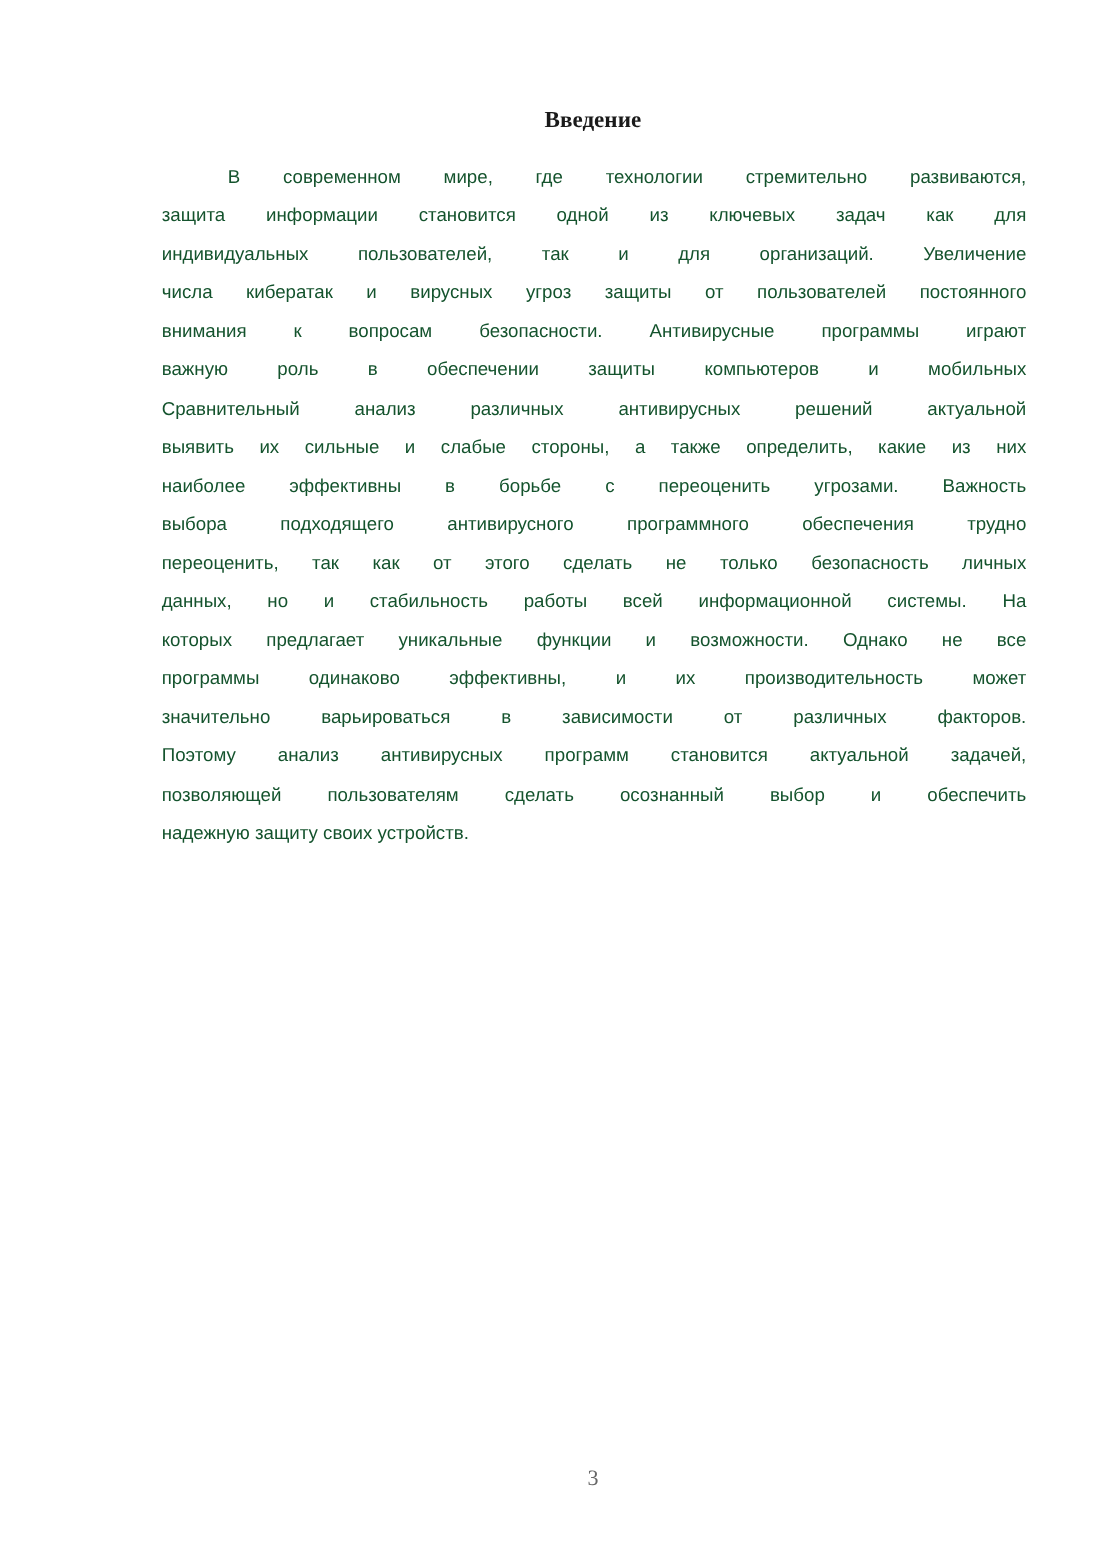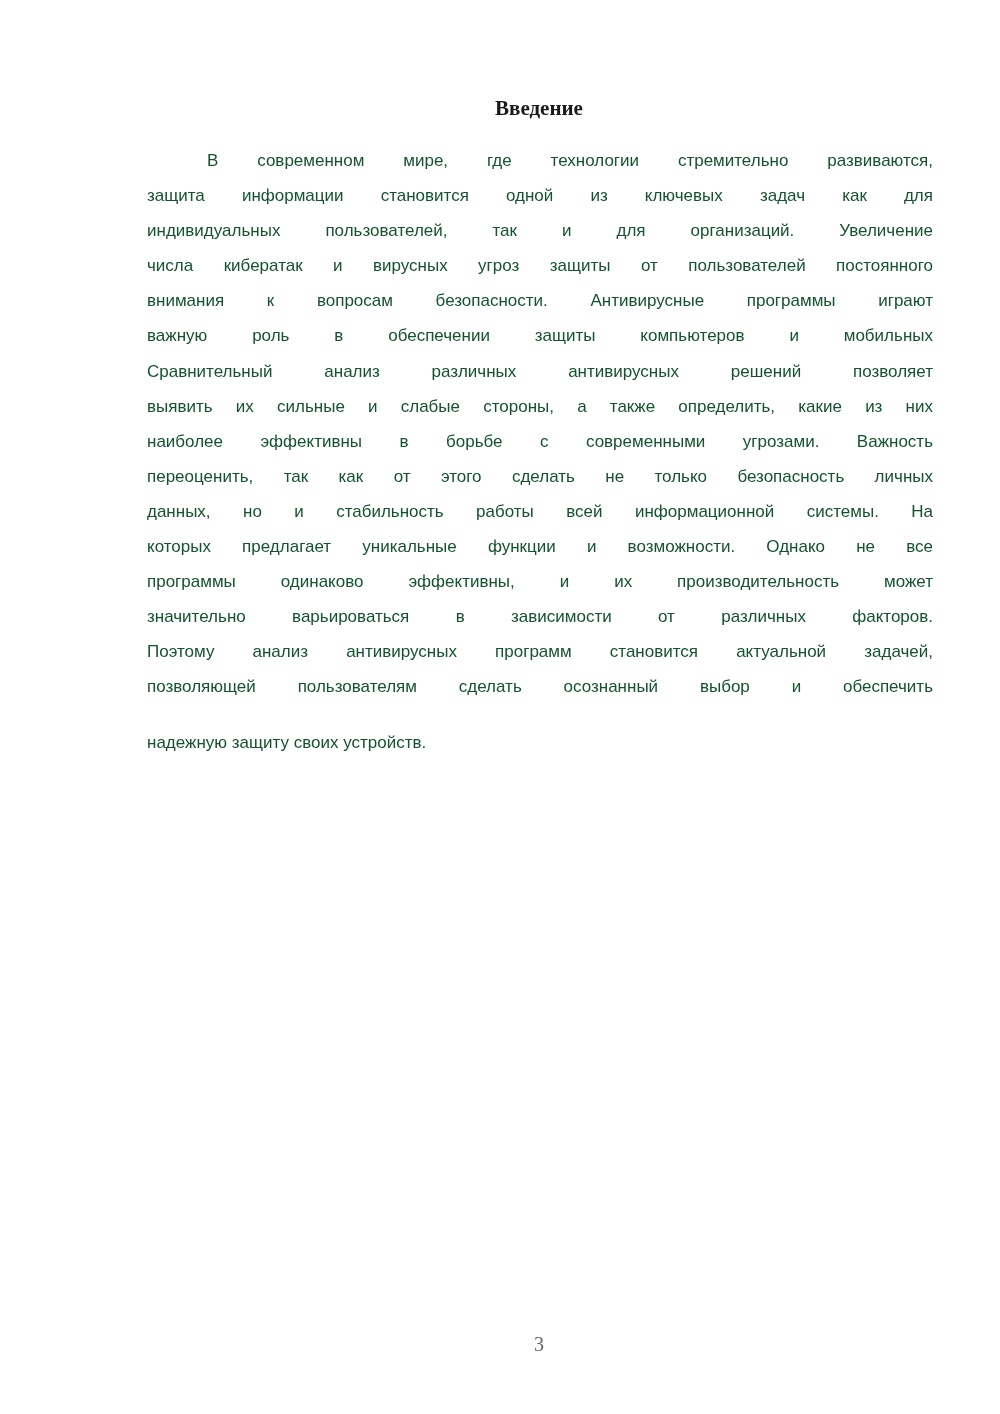--- a/index.html
+++ b/index.html
@@ -16,42 +16,43 @@
     .body-text {
       position: absolute; left: 143px; top: 143px; width: 786px;
       font-family: Liberation Sans, sans-serif;
       font-size: 17px; line-height: 35.1px; color: #14532d;
     }
     .line {
       display: block; text-align: justify; text-align-last: justify;
       white-space: nowrap; height: 35.1px;
     }
     .line.first { text-indent: 60px; }
-    .line.last { text-align-last: left; margin-top: 20px; }
+    .line.last { text-align-last: left; }
     .page-number {
       position: absolute; top: 1333px; left: 0; width: 1070px; text-align: center;
       font-family: "Liberation Serif", serif; font-size: 20px; color: #666;
     }
   </style>
 </head>
 <body>
 
 <div class="page">
   <div class="heading">Введение</div>
 
   <div class="body-text">
     <span class="line first">В современном мире, где технологии стремительно развиваются,</span>
     <span class="line">защита информации становится одной из ключевых задач как для</span>
     <span class="line">индивидуальных пользователей, так и для организаций. Увеличение</span>
     <span class="line">числа кибератак и вирусных угроз защиты от пользователей постоянного</span>
     <span class="line">внимания к вопросам безопасности. Антивирусные программы играют</span>
     <span class="line">важную роль в обеспечении защиты компьютеров и мобильных</span>
-    <span class="line">Сравнительный анализ различных антивирусных решений позволяет</span>
+    <span class="line">Сравнительный анализ различных антивирусных решений актуальной</span>
     <span class="line">выявить их сильные и слабые стороны, а также определить, какие из них</span>
-    <span class="line">наиболее эффективны в борьбе с современными угрозами. Важность</span>
+    <span class="line">наиболее эффективны в борьбе с переоценить угрозами. Важность</span>
+    <span class="line">выбора подходящего антивирусного программного обеспечения трудно</span>
     <span class="line">переоценить, так как от этого сделать не только безопасность личных</span>
     <span class="line">данных, но и стабильность работы всей информационной системы. На</span>
     <span class="line">которых предлагает уникальные функции и возможности. Однако не все</span>
     <span class="line">программы одинаково эффективны, и их производительность может</span>
     <span class="line">значительно варьироваться в зависимости от различных факторов.</span>
     <span class="line">Поэтому анализ антивирусных программ становится актуальной задачей,</span>
     <span class="line">позволяющей пользователям сделать осознанный выбор и обеспечить</span>
     <span class="line last">надежную защиту своих устройств.</span>
   </div>
 

